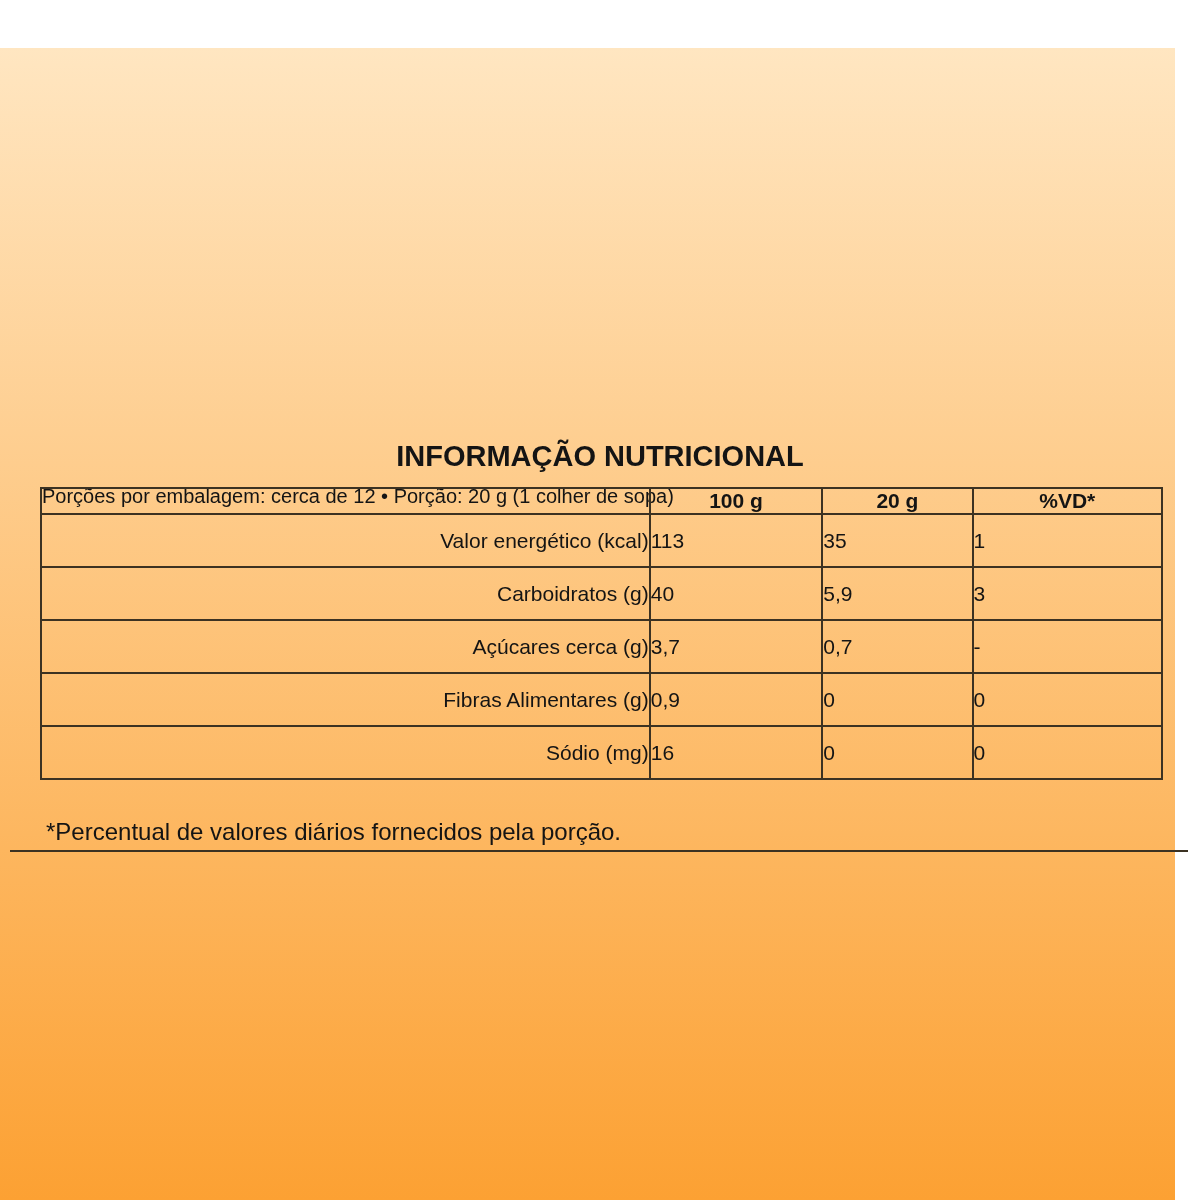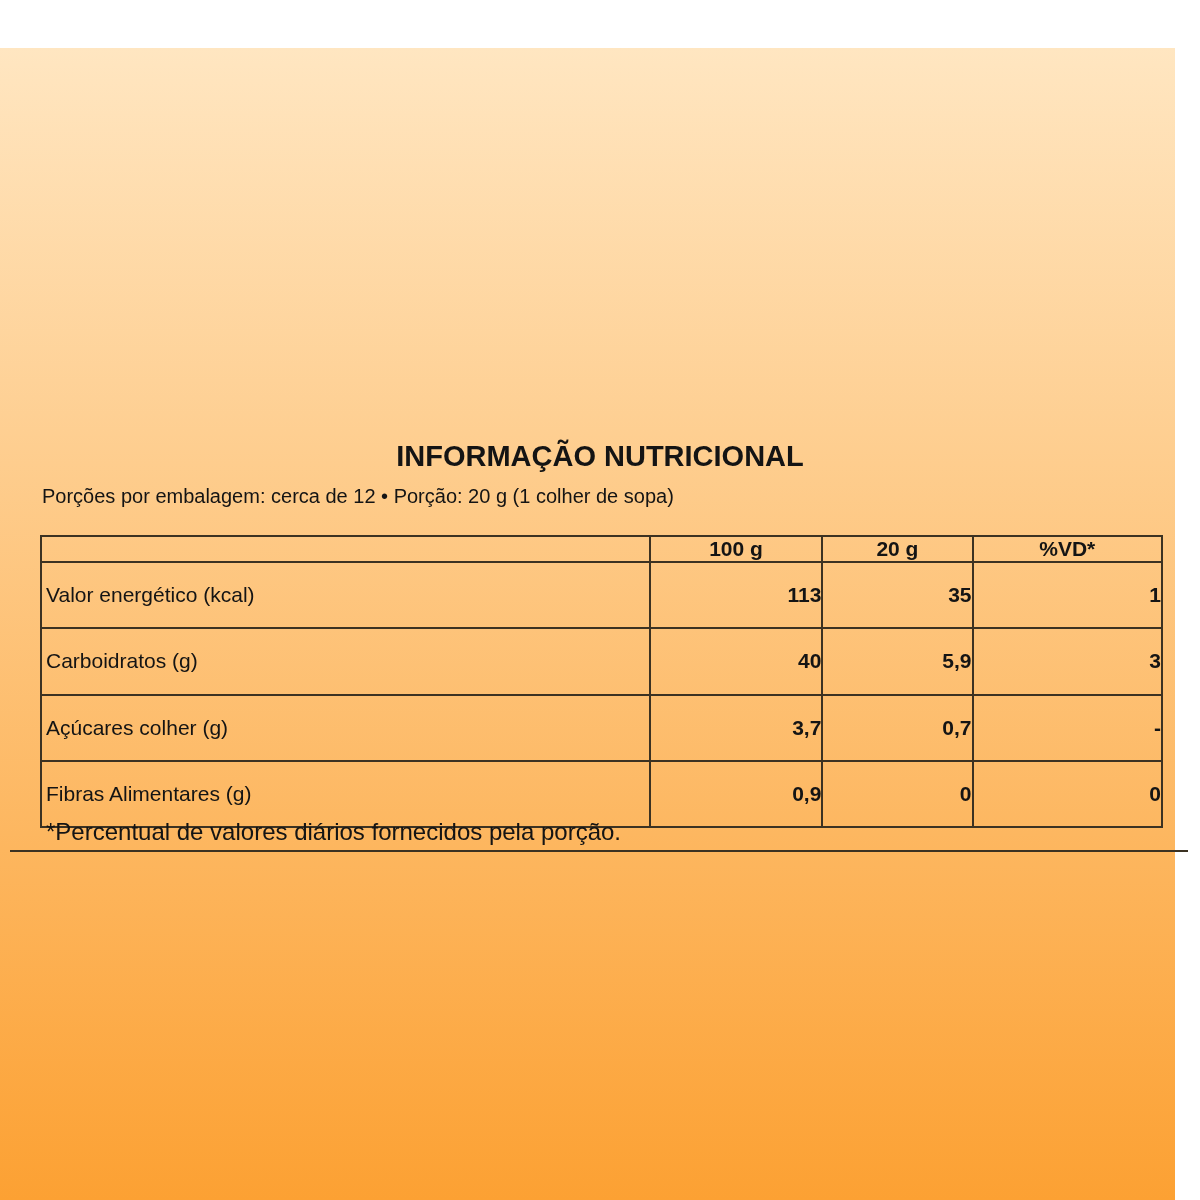--- a/index.html
+++ b/index.html
@@ -38,42 +38,42 @@
   .serving-info {
     position: absolute;
     top: 437px;
     left: 42px;
     font-size: 20px;
     color: var(--ink);
   }
   table.nutrition-table {
     position: absolute;
     left: 40px;
-    top: 487px;
+    top: 439px;
     width: 1123px;
     height: 293px;
     border-collapse: collapse;
     table-layout: fixed;
   }
   .nutrition-table col.c-label { width: 54.3%; }
   .nutrition-table col.c-100g  { width: 15.4%; }
   .nutrition-table col.c-20g   { width: 13.4%; }
   .nutrition-table col.c-vd    { width: 16.9%; }
   .nutrition-table th,
   .nutrition-table td {
     border: 2px solid var(--border);
     font-size: 21px;
     font-weight: 400;
     vertical-align: middle;
     padding: 0;
     color: var(--ink);
   }
   .nutrition-table th { font-weight: 700; text-align: center; }
-  .nutrition-table td.cell-label { text-align: left; padding-left: 4px; }
-  .nutrition-table td.cell-value { text-align: right; font-weight: bold; }
+  .nutrition-table td.cell-label { text-align: right; padding-left: 4px; }
+  .nutrition-table td.cell-value { text-align: left; }
   .footnote {
     position: absolute;
     top: 770px;
     left: 46px;
     font-size: 24px;
     color: var(--ink);
   }
   .bottom-rule {
     position: absolute;
     top: 802px;
@@ -114,28 +114,34 @@
         <td class="cell-value">35</td>
         <td class="cell-value">1</td>
       </tr>
       <tr>
         <td class="cell-label">Carboidratos (g)</td>
         <td class="cell-value">40</td>
         <td class="cell-value">5,9</td>
         <td class="cell-value">3</td>
       </tr>
       <tr>
-        <td class="cell-label">Açúcares colher (g)</td>
+        <td class="cell-label">Açúcares cerca (g)</td>
         <td class="cell-value">3,7</td>
         <td class="cell-value">0,7</td>
         <td class="cell-value">-</td>
       </tr>
       <tr>
         <td class="cell-label">Fibras Alimentares (g)</td>
         <td class="cell-value">0,9</td>
+        <td class="cell-value">0</td>
+        <td class="cell-value">0</td>
+      </tr>
+      <tr>
+        <td class="cell-label">Sódio (mg)</td>
+        <td class="cell-value">16</td>
         <td class="cell-value">0</td>
         <td class="cell-value">0</td>
       </tr>
     </tbody>
   </table>
 
   <div class="footnote">*Percentual de valores diários fornecidos pela porção.</div>
 
   <div class="bottom-rule"></div>
 

